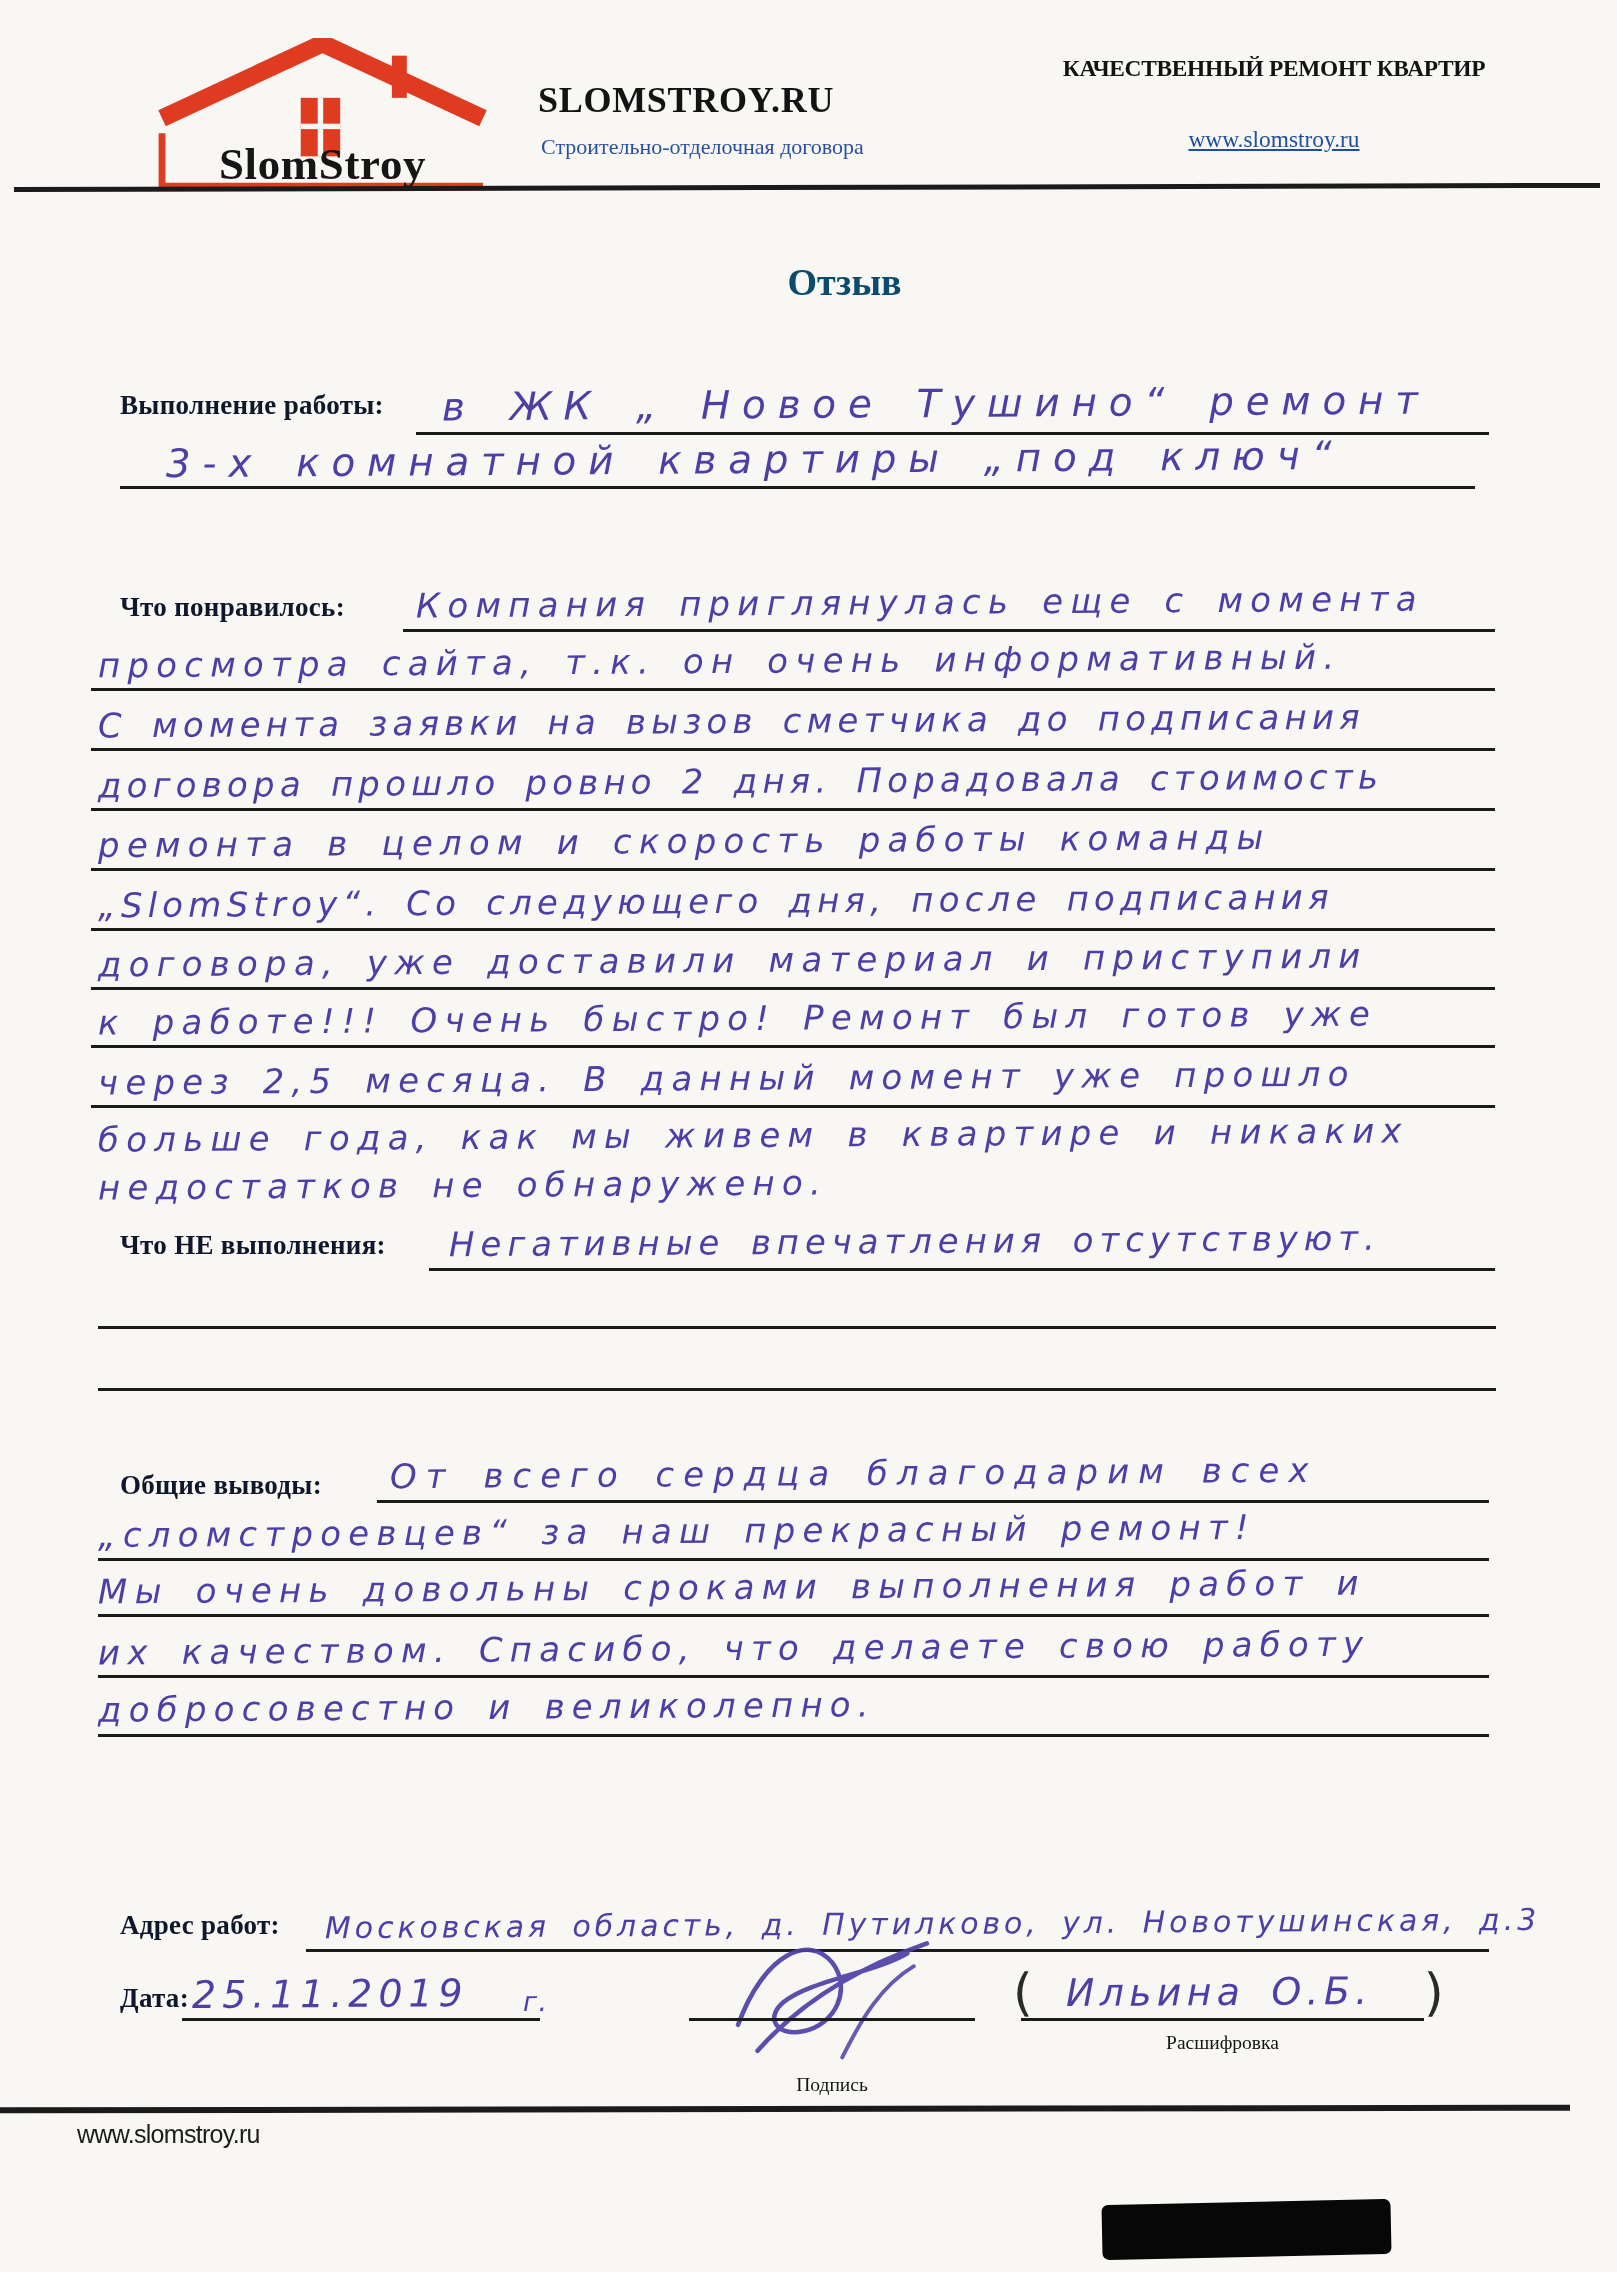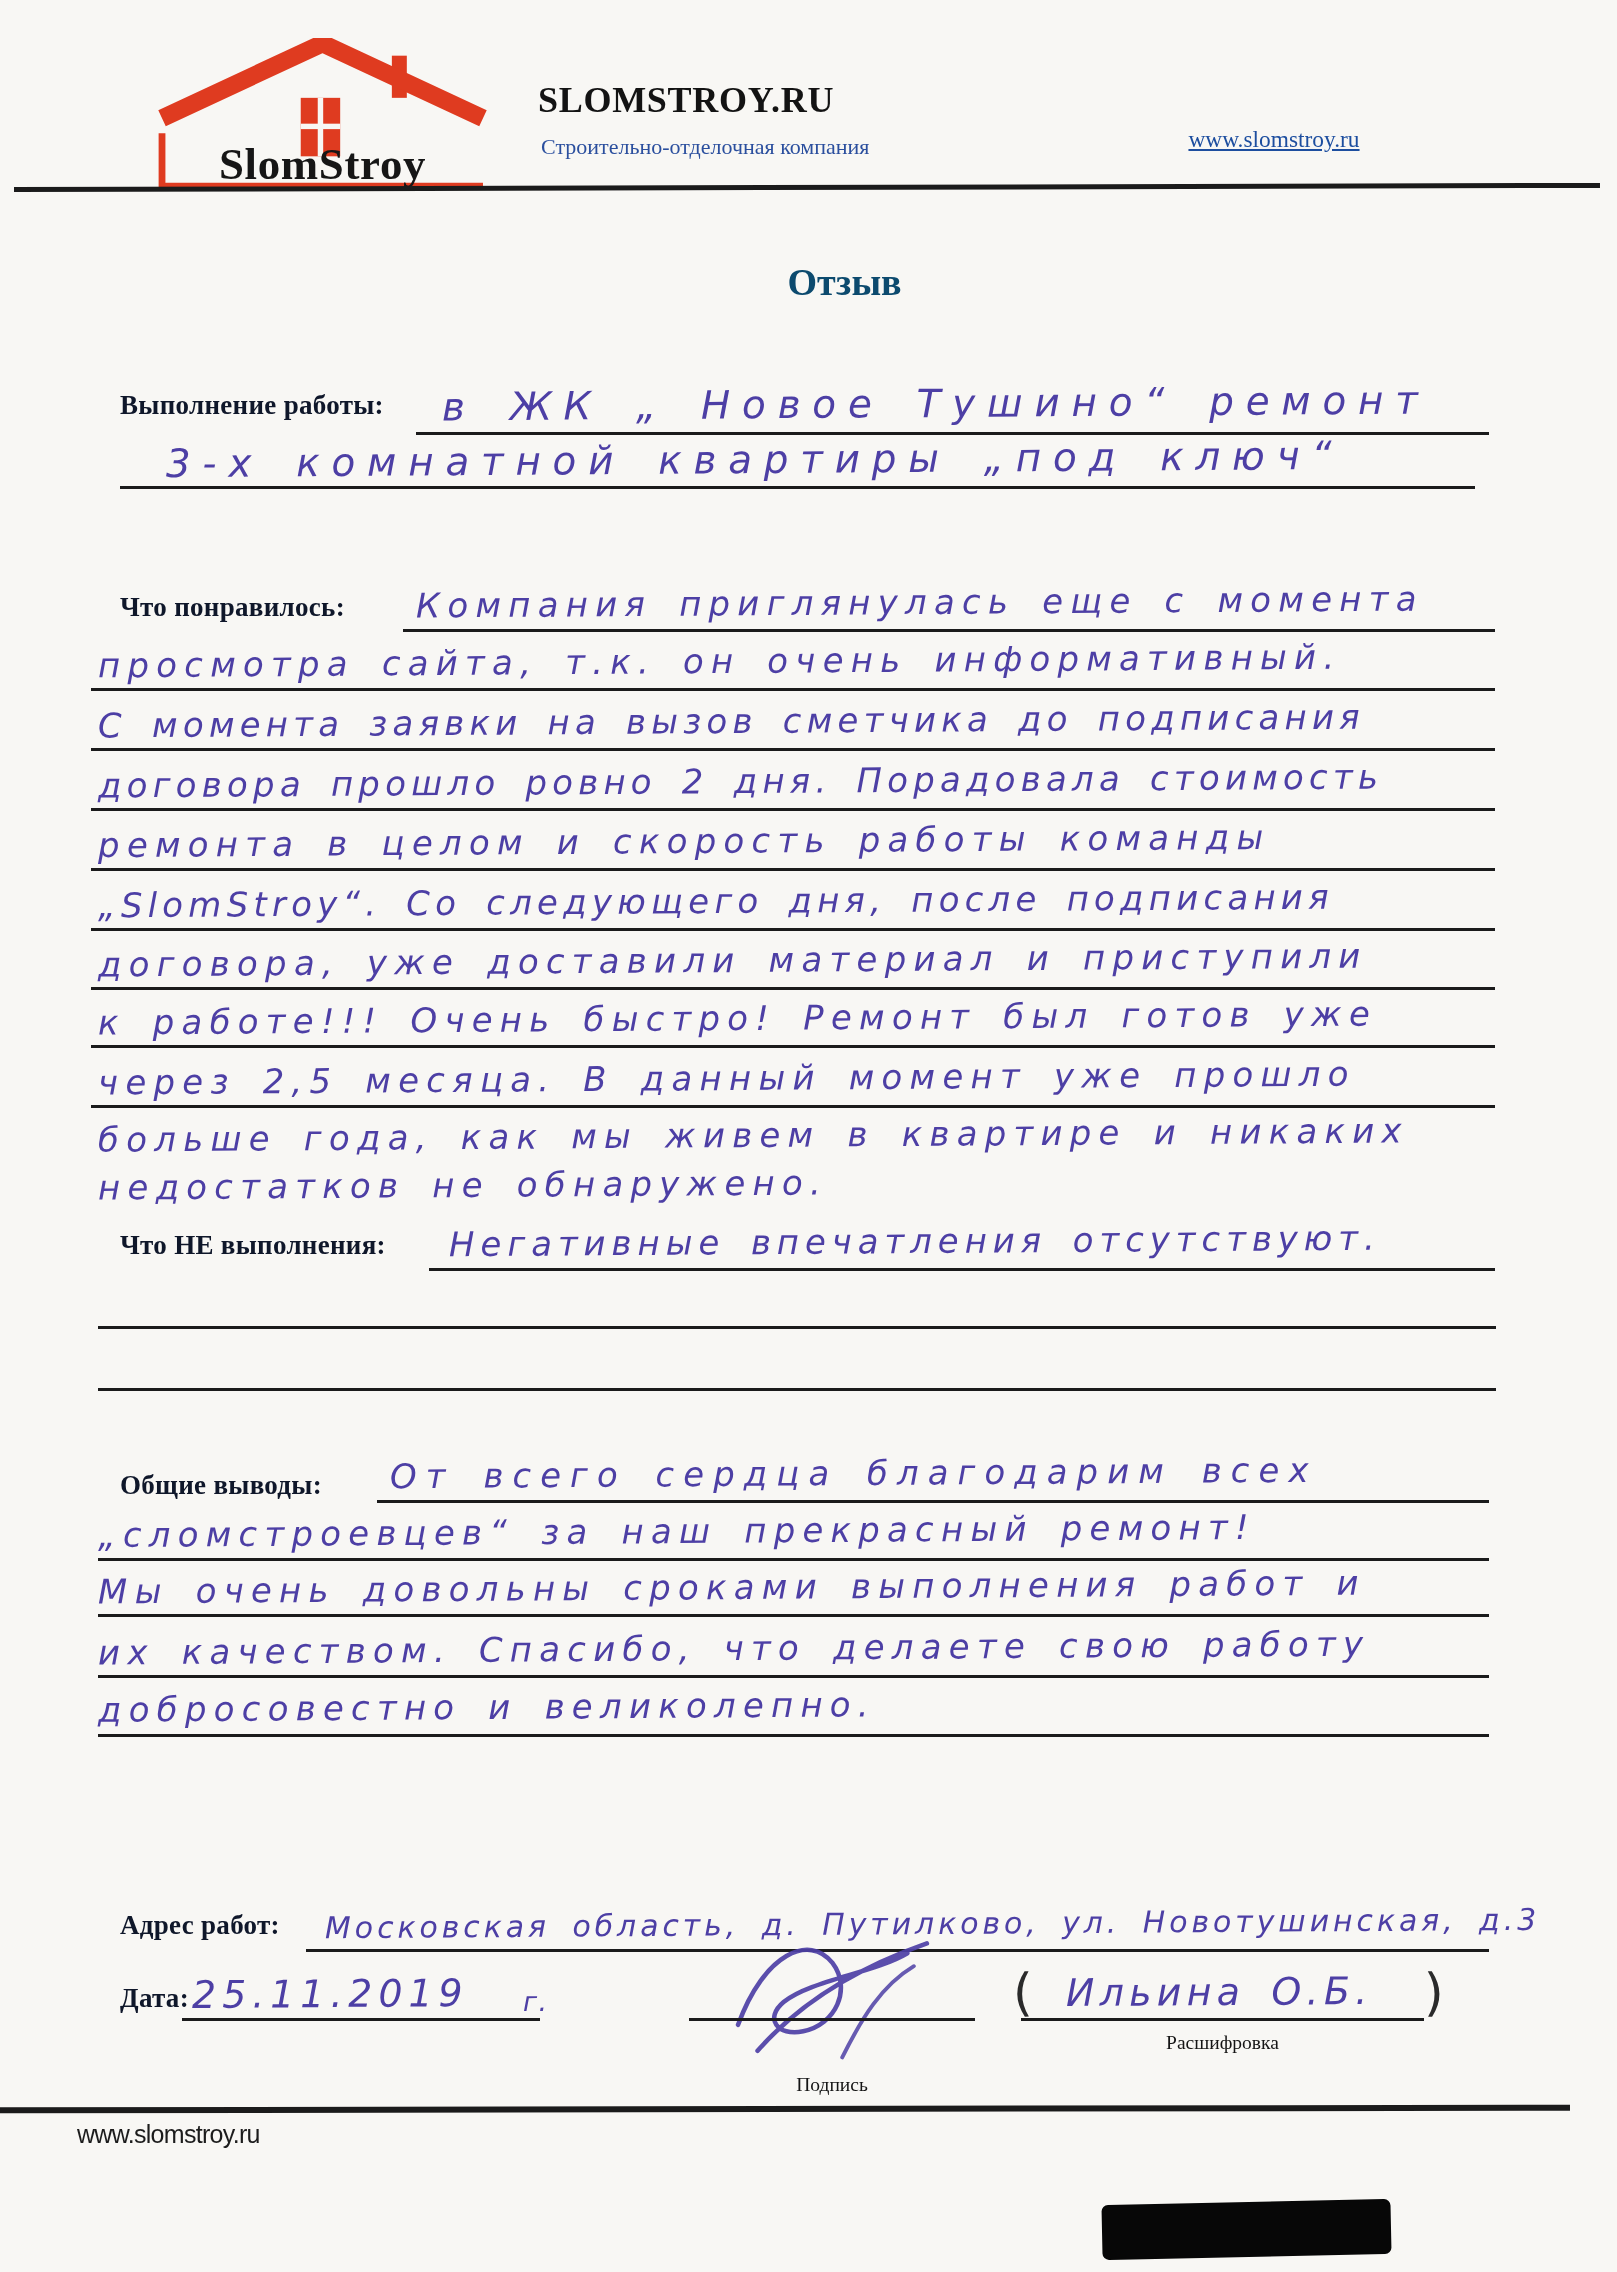--- a/index.html
+++ b/index.html
@@ -28,22 +28,23 @@
     <rect x="352" y="26" width="22" height="62" fill="#df3b20"></rect>
     <path d="M14 118 L250 8 L486 118" fill="none" stroke="#df3b20" stroke-width="26"></path>
     <rect x="218" y="88" width="58" height="86" fill="#df3b20"></rect>
     <rect x="243" y="88" width="8" height="86" fill="#f8f7f4"></rect>
     <rect x="218" y="126" width="58" height="8" fill="#f8f7f4"></rect>
     <path d="M14 140 L14 218 L486 218" fill="none" stroke="#df3b20" stroke-width="10"></path>
     <text x="250" y="208" text-anchor="middle" style="font-family:'Liberation Serif',serif;font-weight:700;font-size:66px;fill:#161616;letter-spacing:1px;">SlomStroy</text>
   </svg>
 
   <div class="hdr-black" style="left:538px;top:79px;font-size:36px;letter-spacing:0.7px;">SLOMSTROY.RU</div>
-  <div class="hdr-blue" style="left:541px;top:134px;font-size:22px;">Строительно-отделочная компания</div>
+  <div class="hdr-blue" style="left:541px;top:134px;font-size:22px;">Строительно-отделочная договора</div>
 
+  <div class="hdr-black" style="left:936px;top:55px;width:676px;text-align:center;font-size:23.4px;letter-spacing:-0.3px;">КАЧЕСТВЕННЫЙ РЕМОНТ КВАРТИР</div>
   <div class="hdr-blue link" style="left:936px;top:126px;width:676px;text-align:center;font-size:23.4px;">www.slomstroy.ru</div>
 
   <div class="rule" style="left:14.3px;top:185px;width:1586px;height:5.2px;transform:rotate(-0.15deg);"></div>
 
   <div style="position:absolute;left:0;top:260px;width:1617px;text-align:center;padding-left:72px;box-sizing:border-box;
               font-size:38px;font-weight:700;color:#0c4a6e;">Отзыв</div>
 
   <div class="label" style="left:120px;top:390px;">Выполнение работы:</div>
   <div class="rule" style="left:416px;top:432px;width:1073px;"></div>
   <div class="rule" style="left:120px;top:486px;width:1355px;"></div>

